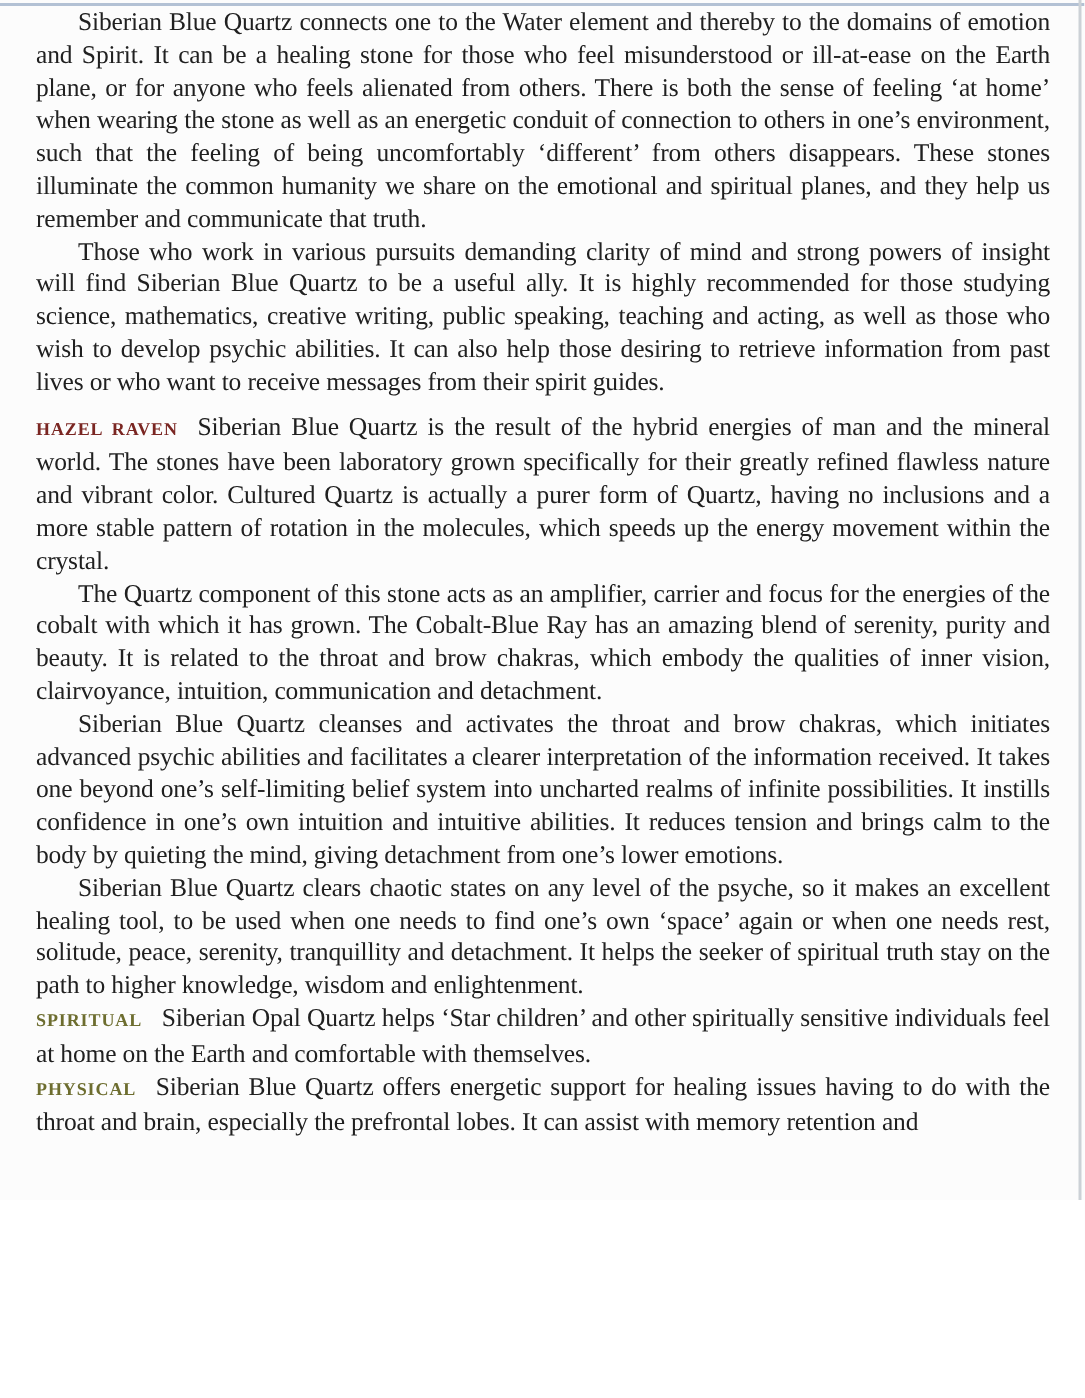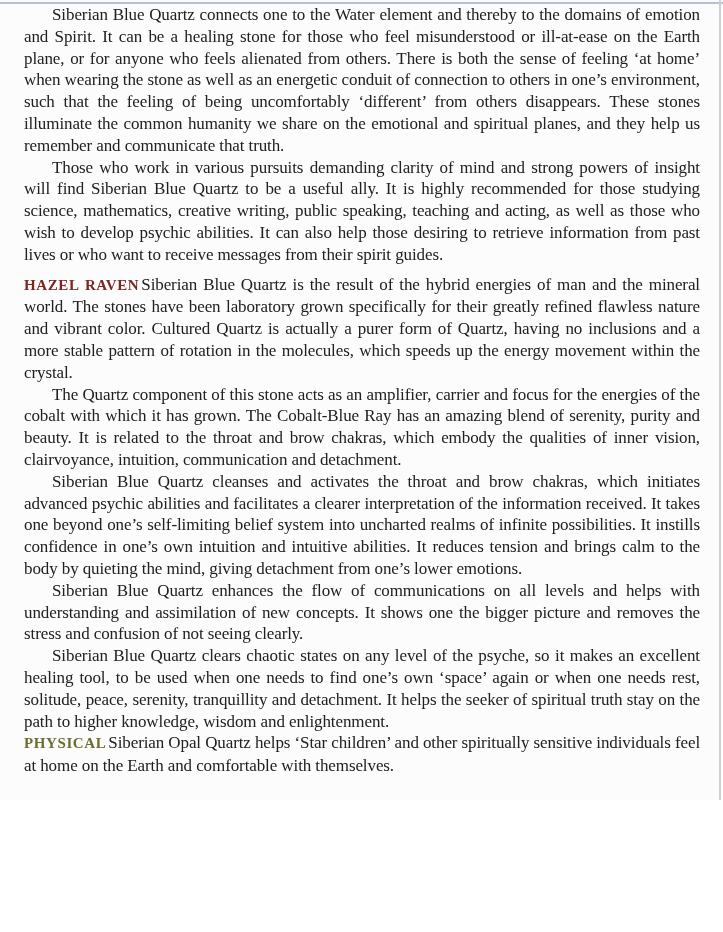--- a/index.html
+++ b/index.html
@@ -44,35 +44,35 @@
     letter-spacing: -0.1px;
   }
   p.para.indent {
     text-indent: 28px;
   }
   p.para.gap {
     margin-top: 8px;
   }
   span.label {
     font-weight: bold;
-    font-size: 15px;
+    font-size: 12px;
     letter-spacing: 0.6px;
-    margin-right: 2px;
+    margin-right: 13px;
     white-space: nowrap;
   }
 </style>
 </head>
 <body>
 
 <div class="page" style="background: rgb(252, 252, 252); color: rgb(32, 32, 32);">
   <div class="edge-top" style="background: rgb(179, 193, 212);"></div>
   <div class="edge-right" style="background: rgb(204, 209, 214);"></div>
   <div class="text-column">
       <p class="para indent"><span>Siberian Blue Quartz connects one to the Water element and thereby to the domains of emotion and Spirit. It can be a healing stone for those who feel misunderstood or ill-at-ease on the Earth plane, or for anyone who feels alienated from others. There is both the sense of feeling ‘at home’ when wearing the stone as well as an energetic conduit of connection to others in one’s environment, such that the feeling of being uncomfortably ‘different’ from others disappears. These stones illuminate the common humanity we share on the emotional and spiritual planes, and they help us remember and communicate that truth.</span></p>
       <p class="para indent"><span>Those who work in various pursuits demanding clarity of mind and strong powers of insight will find Siberian Blue Quartz to be a useful ally. It is highly recommended for those studying science, mathematics, creative writing, public speaking, teaching and acting, as well as those who wish to develop psychic abilities. It can also help those desiring to retrieve information from past lives or who want to receive messages from their spirit guides.</span></p>
       <p class="para gap"><span class="label" style="color: rgb(122, 38, 34);">HAZEL RAVEN</span><span>Siberian Blue Quartz is the result of the hybrid energies of man and the mineral world. The stones have been laboratory grown specifically for their greatly refined flawless nature and vibrant color. Cultured Quartz is actually a purer form of Quartz, having no inclusions and a more stable pattern of rotation in the molecules, which speeds up the energy movement within the crystal.</span></p>
       <p class="para indent"><span>The Quartz component of this stone acts as an amplifier, carrier and focus for the energies of the cobalt with which it has grown. The Cobalt-Blue Ray has an amazing blend of serenity, purity and beauty. It is related to the throat and brow chakras, which embody the qualities of inner vision, clairvoyance, intuition, communication and detachment.</span></p>
       <p class="para indent"><span>Siberian Blue Quartz cleanses and activates the throat and brow chakras, which initiates advanced psychic abilities and facilitates a clearer interpretation of the information received. It takes one beyond one’s self-limiting belief system into uncharted realms of infinite possibilities. It instills confidence in one’s own intuition and intuitive abilities. It reduces tension and brings calm to the body by quieting the mind, giving detachment from one’s lower emotions.</span></p>
-      <p class="para indent"><span>Siberian Blue Quartz enhances the flow of communications on all levels and helps with understanding and assimilation of new concepts. It shows one the bigger picture and removes the stress and confusion of not seeing clearly.</span></p>
       <p class="para indent"><span>Siberian Blue Quartz clears chaotic states on any level of the psyche, so it makes an excellent healing tool, to be used when one needs to find one’s own ‘space’ again or when one needs rest, solitude, peace, serenity, tranquillity and detachment. It helps the seeker of spiritual truth stay on the path to higher knowledge, wisdom and enlightenment.</span></p>
-      <p class="para"><span class="label" style="color: rgb(109, 109, 47);">PHYSICAL</span><span>Siberian Opal Quartz helps ‘Star children’ and other spiritually sensitive individuals feel at home on the Earth and comfortable with themselves.</span></p>
+      <p class="para"><span class="label" style="color: rgb(109, 109, 47);">SPIRITUAL</span><span>Siberian Opal Quartz helps ‘Star children’ and other spiritually sensitive individuals feel at home on the Earth and comfortable with themselves.</span></p>
+      <p class="para"><span class="label" style="color: rgb(109, 109, 47);">PHYSICAL</span><span>Siberian Blue Quartz offers energetic support for healing issues having to do with the throat and brain, especially the prefrontal lobes. It can assist with memory retention and</span></p>
     </div>
 </div>
 
 </body></html>

